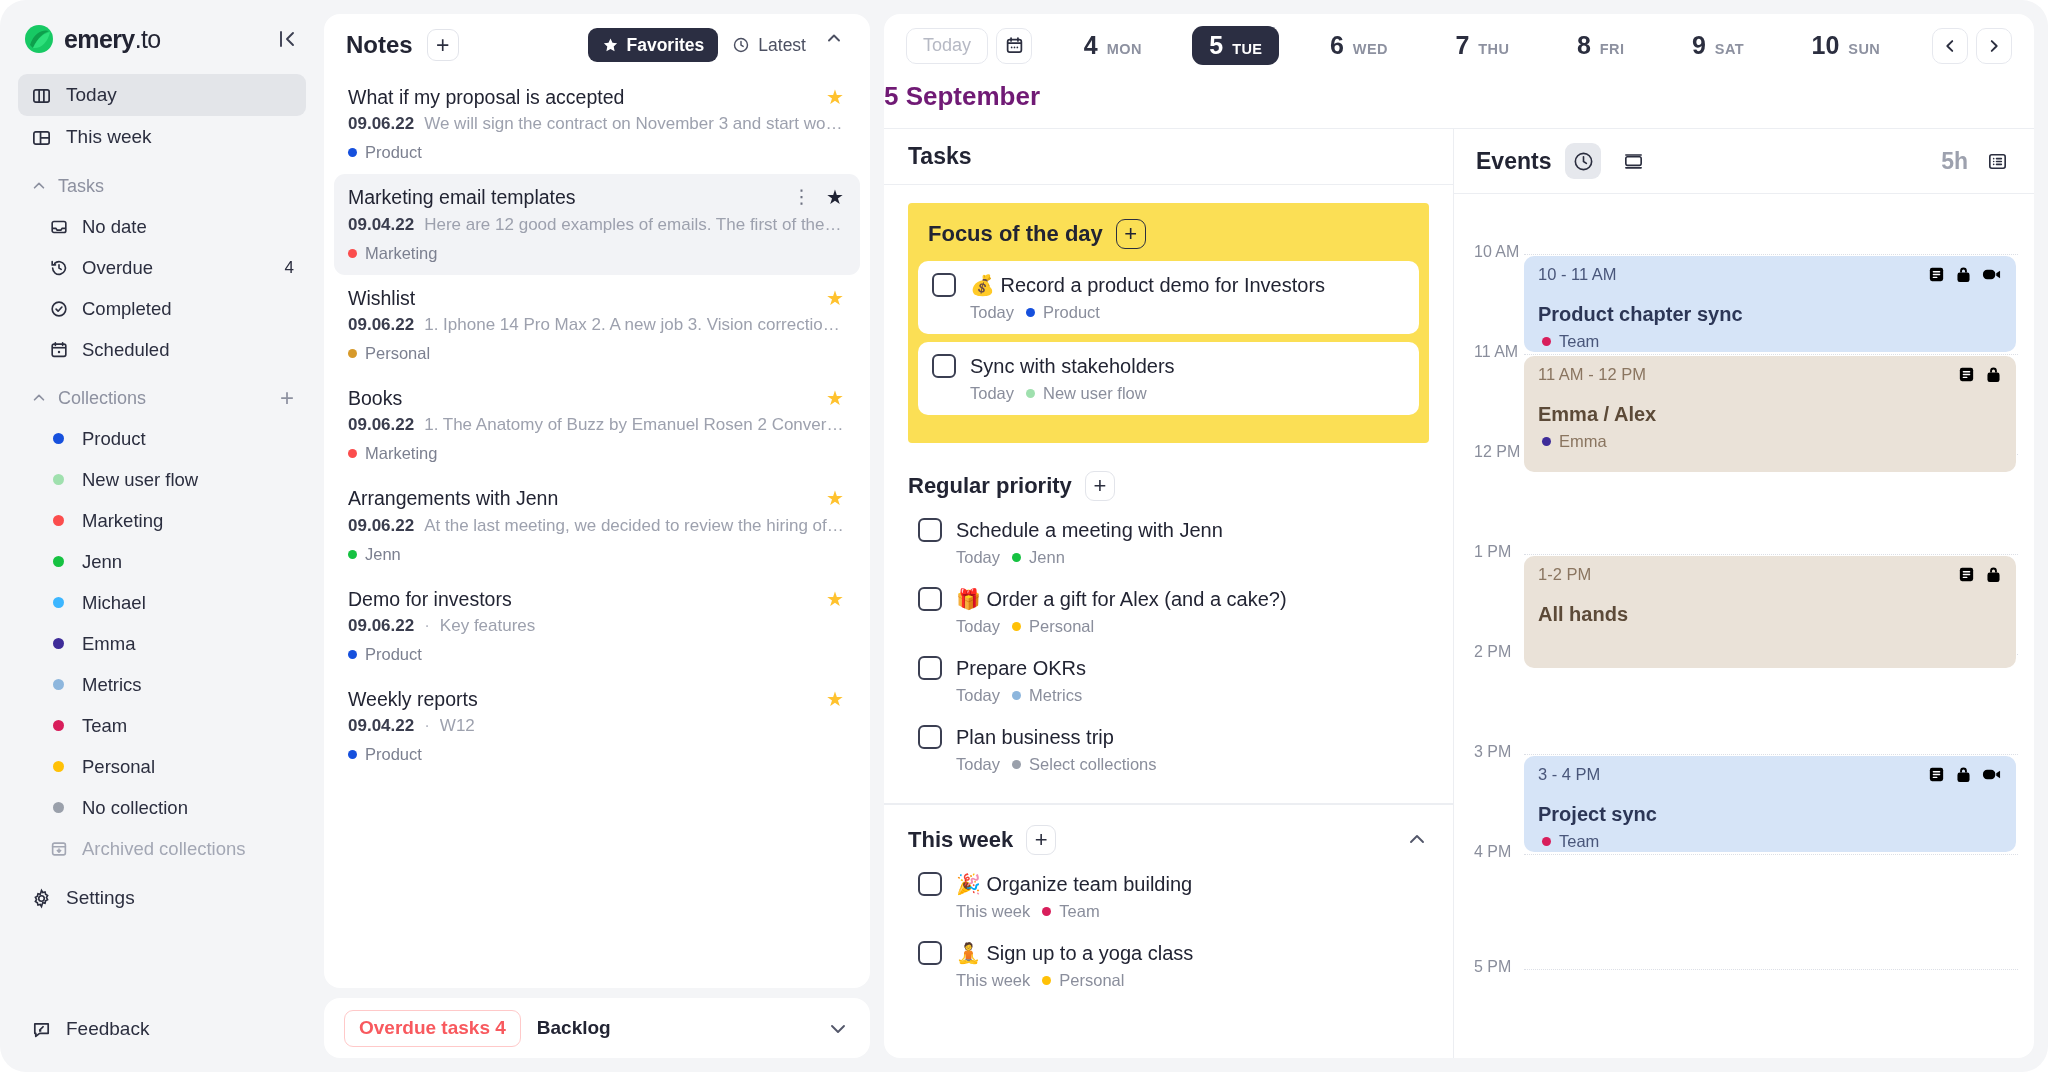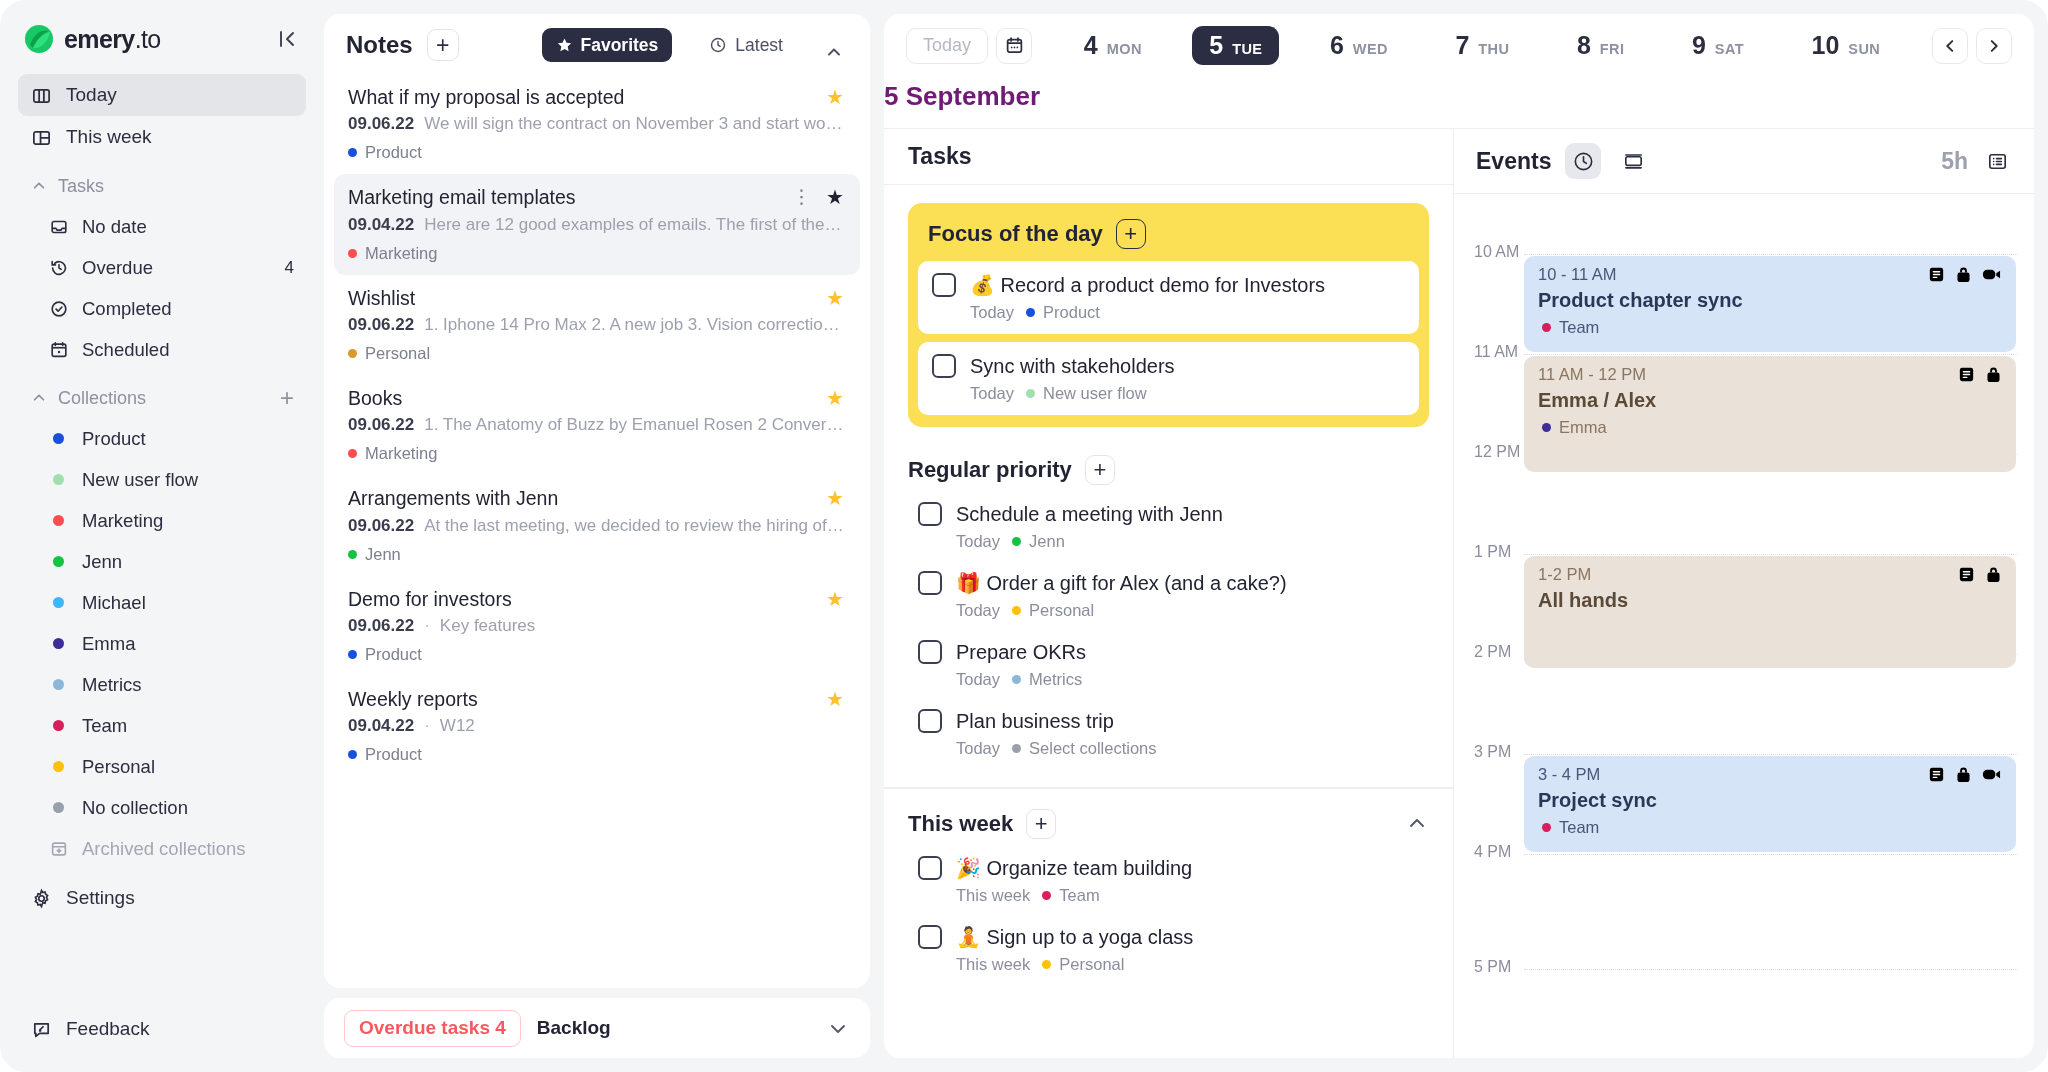--- a/index.html
+++ b/index.html
@@ -85,21 +85,21 @@
   .notes-head {
     display: flex; align-items: center; gap: 14px;
     padding: 14px 22px 10px 22px;
   }
   .notes-title { font-size: 24px; font-weight: 700; color: #222433; }
   .sq-plus {
     width: 32px; height: 32px; border: 1.6px solid #e2e4ea;
     border-radius: 9px; display: flex; align-items: center; justify-content: center;
     font-size: 23px; color: #2b2e3f; cursor: pointer; line-height: 1;
   }
-  .seg { margin-left: auto; display: flex; align-items: flex-end; gap: 23px; }
+  .seg { margin-left: auto; display: flex; align-items: flex-start; gap: 0; }
   .seg-btn {
     display: flex; align-items: center; gap: 8px;
     height: 34px; padding: 0 14px; border-radius: 9px;
     font-size: 17.5px; color: #4c5062; cursor: pointer;
   }
   .seg-btn.on { background: #2b2e42; color: #fff; font-weight: 600; }
   .seg-chev { width: 28px; display:flex; align-items:center; justify-content:center; color:#4c5062; cursor:pointer; }
   .notes-list { flex: 1 1 auto; overflow: hidden; padding: 2px 10px 0 10px; }
   .note {
     position: relative; padding: 10px 14px 12px 14px;
@@ -176,22 +176,22 @@
   .tasks-pane { flex: 1 1 auto; min-width: 0; display: flex; flex-direction: column; border-right: 1.5px solid #eceef2; }
   .pane-head {
     display: flex; align-items: center; gap: 14px;
     padding: 14px 24px 14px 24px; border-top: 1.5px solid #eceef2;
     border-bottom: 1.5px solid #eceef2;
   }
   .pane-title { font-size: 23px; font-weight: 700; color: #222433; }
   .tasks-body { flex: 1 1 auto; overflow: hidden; padding: 0; }
 
   .focus-box {
-    margin: 18px 24px 8px 24px; background: #fbdf55; border-radius: 14px;
-    padding: 10px 10px 12px 10px;
+    margin: 18px 24px 8px 24px; background: #fbdf55; border-radius: 4px;
+    padding: 10px 10px 28px 10px;
   }
   .focus-head { display: flex; align-items: center; gap: 13px; padding: 6px 10px 12px 10px; }
   .focus-title { font-size: 22px; font-weight: 700; color: #222433; }
   .focus-plus {
     width: 30px; height: 30px; border: 1.8px solid #2b2e3f; border-radius: 9px;
     display: flex; align-items: center; justify-content: center; font-size: 22px; line-height:1;
     color: #222433; cursor: pointer;
   }
   .focus-task { background: #fff; border-radius: 10px; padding: 12px 14px; margin-bottom: 8px; }
   .focus-task:last-child { margin-bottom: 0; }
@@ -231,21 +231,21 @@
   .cal { flex: 1 1 auto; position: relative; overflow: hidden; }
   .cal-inner { position: relative; height: 1100px; }
   .hour { position: absolute; left: 0; right: 0; height: 0; }
   .hour .lbl { position: absolute; left: 20px; top: -11px; font-size: 16px; color: #8a8e9c; }
   .hour .ln { position: absolute; left: 70px; right: 16px; top: 0; border-top: 1.6px dotted #dcdfe6; }
   .ev {
     position: absolute; left: 70px; right: 18px; border-radius: 10px; padding: 9px 14px;
     cursor: pointer; overflow: hidden;
   }
   .ev .time { font-size: 16.5px; }
-  .ev .nm { font-size: 20px; font-weight: 700; margin-top: 5px; }
+  .ev .nm { font-size: 20px; font-weight: 700; margin-top: 19px; }
   .ev .tg { display: flex; align-items: center; gap: 8px; margin-top: 6px; font-size: 16.5px; padding-left: 4px; }
   .ev .icons { position: absolute; right: 14px; top: 9px; display: flex; gap: 9px; align-items: center; }
   .ev.blue { background: #d6e4f7; }
   .ev.blue .time { color: #49567a; }
   .ev.blue .nm { color: #2c3656; }
   .ev.blue .tg { color: #49567a; }
   .ev.beige { background: #eae2d8; }
   .ev.beige .time { color: #8a7560; }
   .ev.beige .nm { color: #5c4a38; }
   .ev.beige .tg { color: #8a7560; }

